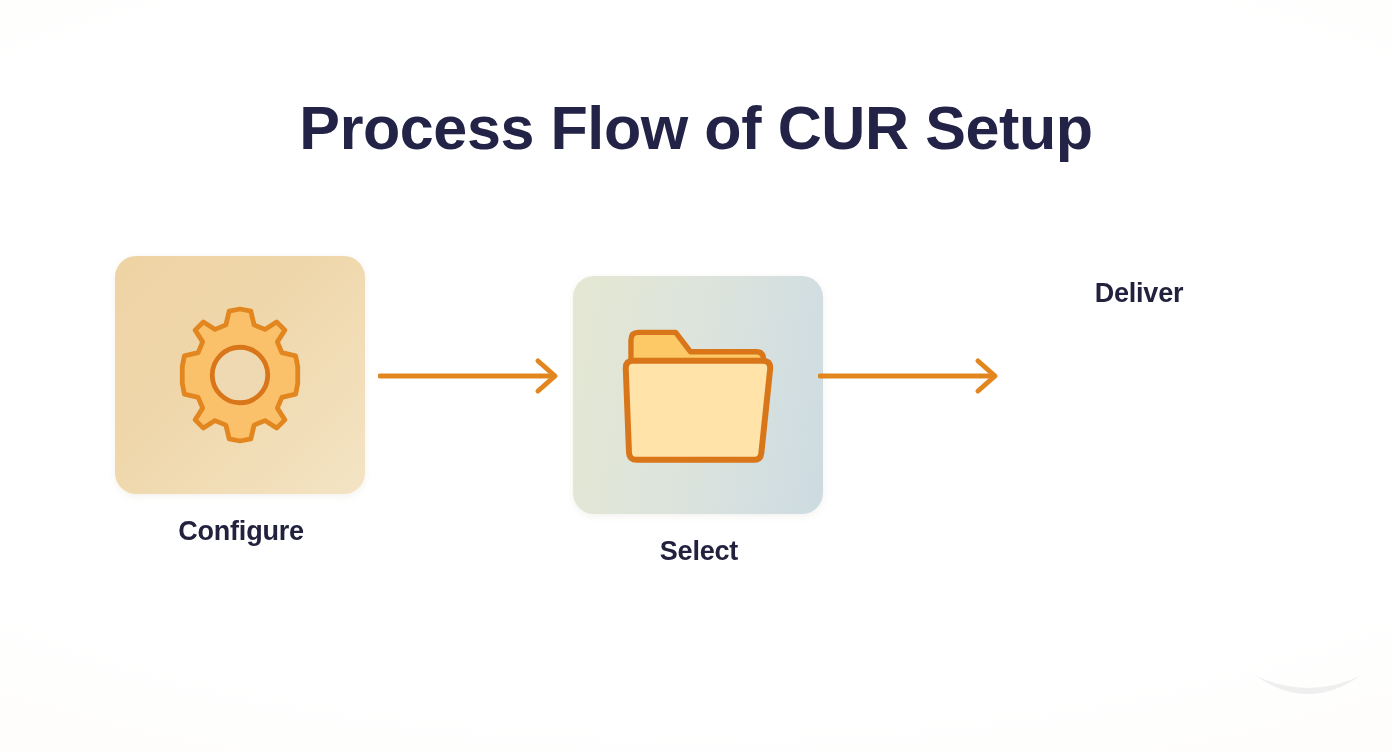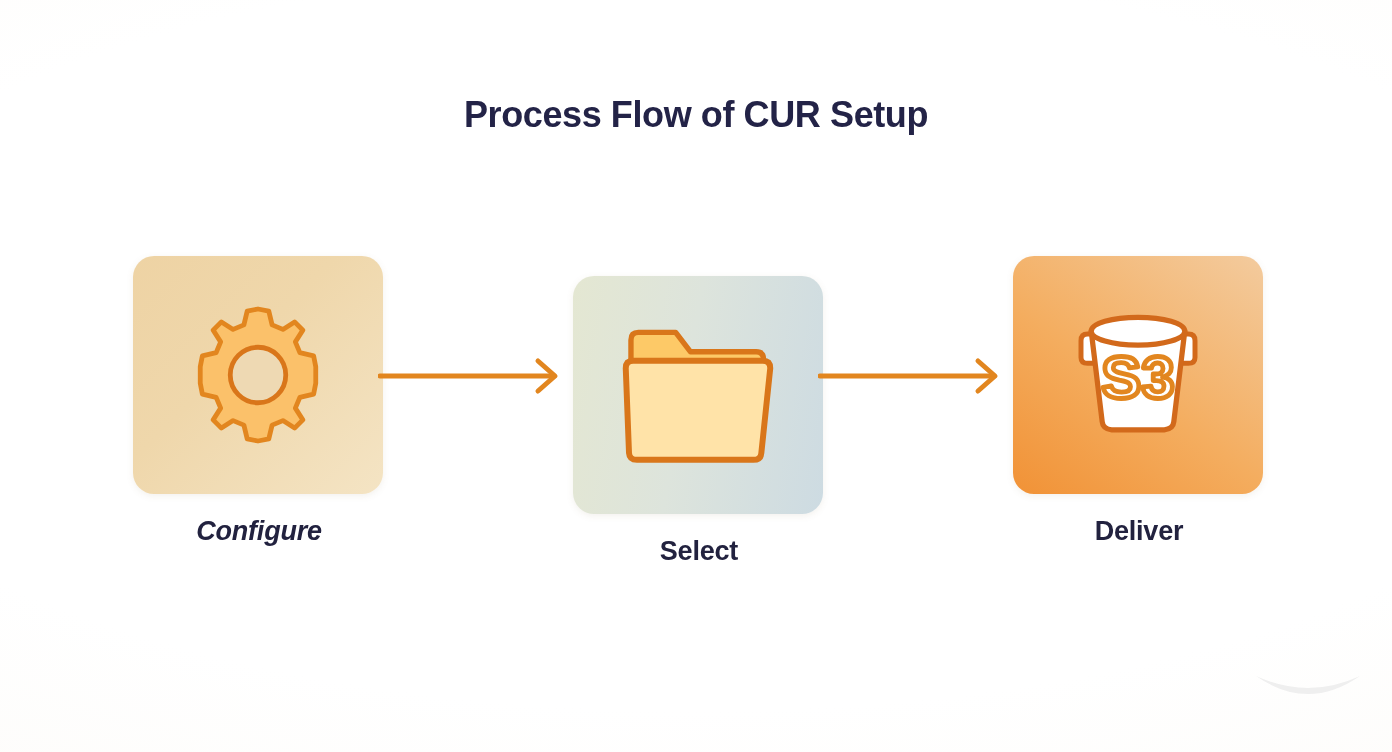--- a/index.html
+++ b/index.html
@@ -29,21 +29,21 @@
     inset: 0;
   }
 
   
   .title {
     position: absolute;
     top: 95px;
     left: 0;
     width: 1392px;
     text-align: center;
-    font-size: 36px;
+    font-size: 61px;
     font-weight: 700;
     letter-spacing: -0.4px;
     color: #232347;
     line-height: 1.1;
     white-space: nowrap;
   }
 
   
   .flow {
     position: absolute;
@@ -51,21 +51,21 @@
     left: 0;
     width: 1392px;
     height: 300px;
   }
 
   .step {
     position: absolute;
     top: 0;
     width: 252px;
   }
-  .step-1 { left: 133px; font-style: italic; }
+  .step-1 { left: 115px; }
   .step-2 { left: 573px; margin-top: 20px; }
   .step-3 { left: 1013px; }
 
   .card {
     width: 250px;
     height: 238px;
     border-radius: 21px;
     position: relative;
     box-shadow: 0 2px 7px rgba(140,115,80,0.10);
     display: flex;
@@ -162,36 +162,20 @@
 
             <path d="M6.5 31 Q6.5 26 11.5 26 L98.5 26 Q103.5 26 103.5 31
                      L97.5 88 Q97.2 92.5 92.2 92.5 L14 92.5 Q9 92.5 8.7 88 Z" fill="#ffe3a8" stroke="#d9761a" stroke-width="4" stroke-linejoin="round"></path>
           </svg>
         </span>
       </div>
       <div class="step-label">Select</div>
     </div>
 
     <div class="step step-3">
-      <div class="card card-deliver">
-        <span>
-          <svg width="152" height="152" viewBox="0 0 104 104">
-
-            <path d="M17.5 24 Q13 24 13 28.5 L13 40 Q13 44 17.5 44 L24 44 L24 24 Z" fill="#ffffff" stroke="#d2691b" stroke-width="3.4" stroke-linejoin="round"></path>
-
-            <path d="M86.5 24 Q91 24 91 28.5 L91 40 Q91 44 86.5 44 L80 44 L80 24 Z" fill="#ffffff" stroke="#d2691b" stroke-width="3.4" stroke-linejoin="round"></path>
-
-            <path d="M20 22 L27.5 84 Q28 89 34 89.5 L70 89.5 Q76 89 76.5 84 L84 22 Z" fill="#ffffff" stroke="#d2691b" stroke-width="3.6" stroke-linejoin="round"></path>
-
-            <ellipse cx="52" cy="22" rx="32" ry="9.5" fill="#ffffff" stroke="#d2691b" stroke-width="3.6"></ellipse>
-
-            <text x="52" y="68" text-anchor="middle" font-family="'Liberation Sans', sans-serif" font-size="41" font-weight="600" fill="none" stroke="#e2861f" stroke-width="3.3" stroke-linejoin="round">S3</text>
-          </svg>
-        </span>
-      </div>
       <div class="step-label">Deliver</div>
     </div>
 
     <div class="arrow arrow-1">
       <svg width="190" height="40" viewBox="0 0 190 40">
         <g fill="none" stroke="#e2861f" stroke-width="5" stroke-linecap="round" stroke-linejoin="round">
           <line x1="2" y1="20" x2="176" y2="20"></line>
           <polyline points="160,5 177,20 160,35"></polyline>
         </g>
       </svg>

